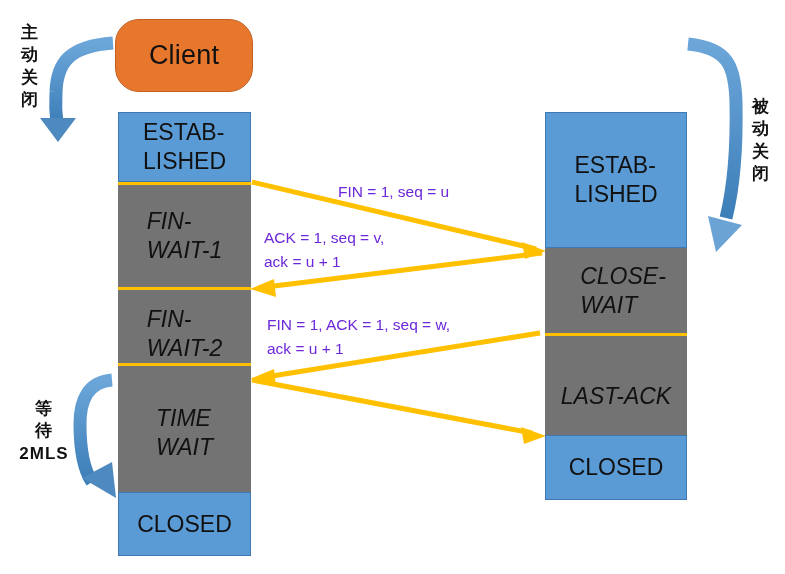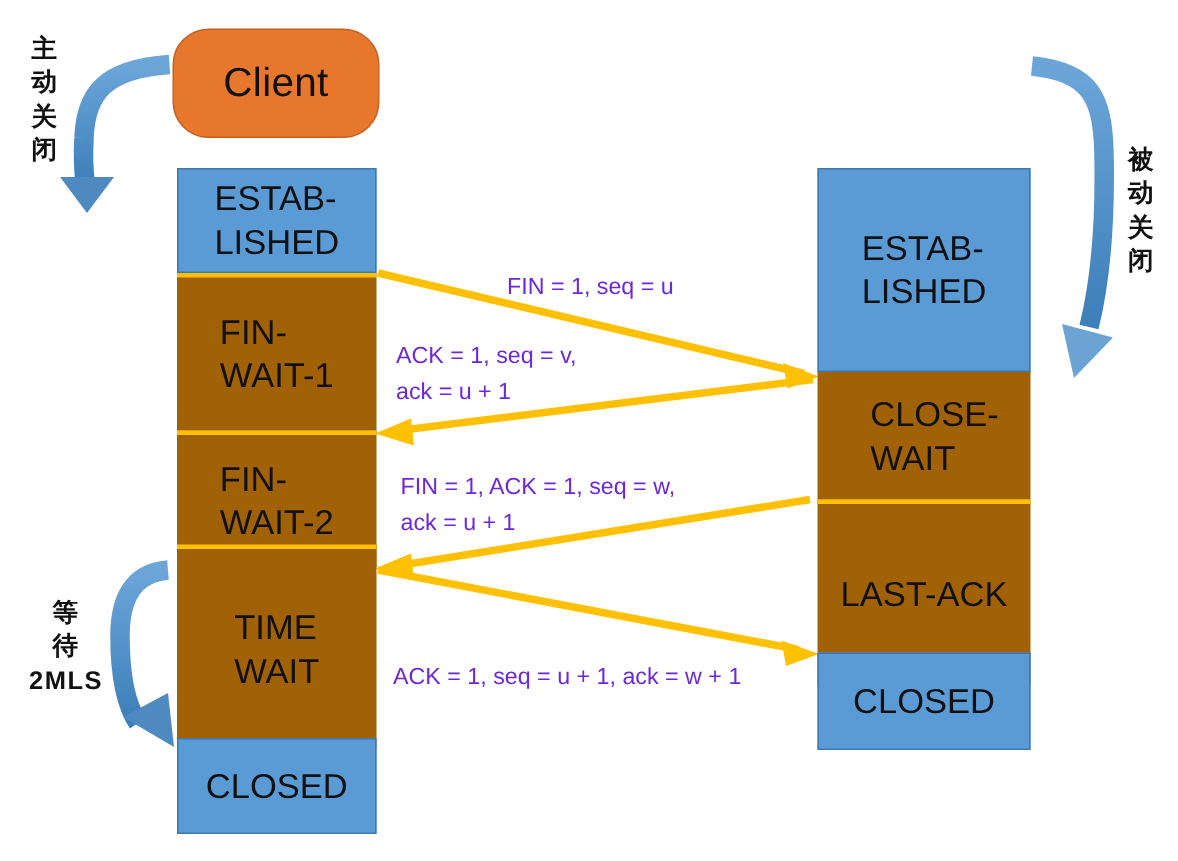--- a/index.html
+++ b/index.html
@@ -29,21 +29,21 @@
   .state{
     position:absolute;left:0;width:100%;
     display:flex;flex-direction:column;align-items:center;justify-content:center;
     box-sizing:border-box;
     font-size:23px;line-height:1.24;
     color:#111;
     text-align:left;
     white-space:pre-line;
   }
   .state.blue{background:#5B9BD5;border:1px solid #3E78AE;}
-  .state.green{background:#a16207;border:none;}
+  .state.green{background:#737373;border:none;font-style:italic;}
   .state.green.topline{border-top:3px solid #FFC000;}
 
   #client-col{left:118px;top:112px;width:133px;height:444px;}
   #server-col{left:545px;top:112px;width:142px;height:388px;}
 
   
   .arrow-svg{position:absolute;left:0;top:0;width:785px;height:574px;pointer-events:none;}
 
   
   .msg-label{
@@ -142,21 +142,20 @@
 WAIT</div>
     <div class="state green topline" style="top:221px;height:124px;">LAST-ACK</div>
     <div class="state blue" style="top:323px;height:65px;">CLOSED</div>
   </div>
 
   <div class="msg-label" id="msg-1">FIN = 1, seq = u</div>
   <div class="msg-label" id="msg-2">ACK = 1, seq = v,
  ack = u + 1</div>
   <div class="msg-label" id="msg-3">FIN = 1, ACK = 1, seq = w,
   ack = u + 1</div>
-  <div class="msg-label" id="msg-4">ACK = 1, seq = u + 1, ack = w + 1</div>
 
   <div class="cn-label" id="cn-active">主
 动
 关
 闭</div>
   <div class="cn-label" id="cn-passive">被
 动
 关
 闭</div>
   <div class="cn-label" id="cn-wait">等

